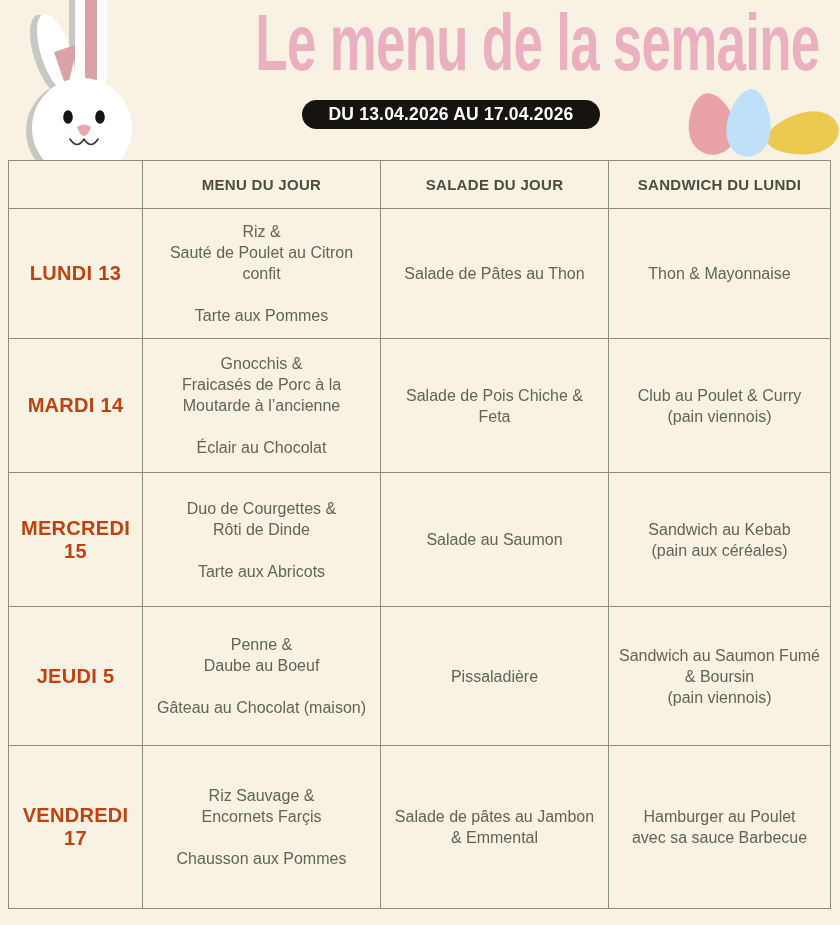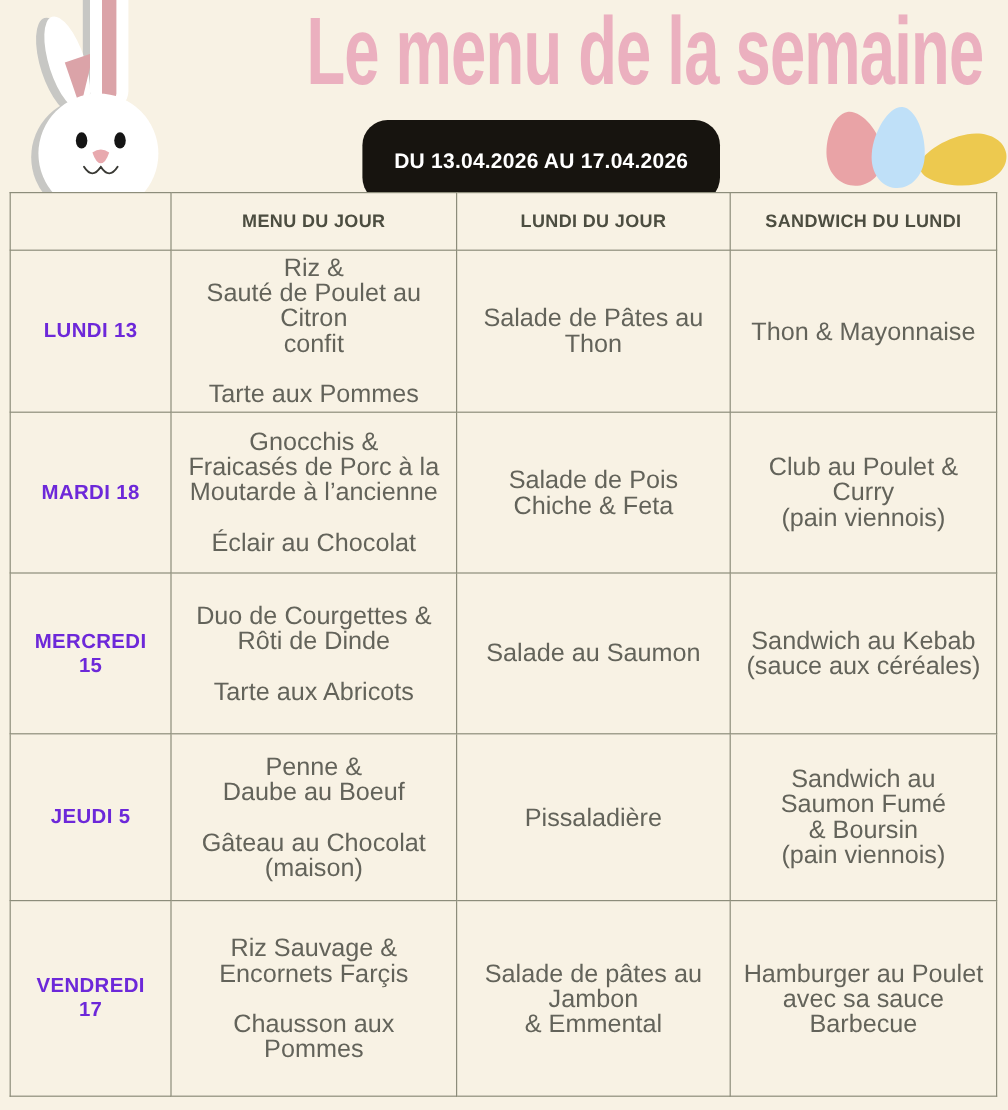--- a/index.html
+++ b/index.html
@@ -25,21 +25,21 @@
     letter-spacing:-1px;
   }
   .badge-wrap{
     position:absolute;left:0;right:0;top:100px;text-align:center;
   }
   .badge{
     display:inline-block;
     margin-left:62px;
     background:#17140f;color:#ffffff;
     font-size:17.5px;font-weight:bold;letter-spacing:.2px;
-    padding:24px 26px;border-radius:21px;
+    padding:4px 26px;border-radius:21px;
   }
   .bunny{position:absolute;left:16px;top:0;z-index:1;}
   .eggs{position:absolute;right:0;top:85px;width:172px;height:80px;overflow:hidden;z-index:1;}
   
   .menu-table-wrap{position:relative;z-index:2;}
   table{
     border-collapse:collapse;
     margin-left:8px;
     width:822px;
     background:#f8f2e4;
@@ -57,24 +57,24 @@
   tr.hdr{height:48px;}
   tr.r0{height:130px;}
   tr.r1{height:134px;}
   tr.r2{height:134px;}
   tr.r3{height:139px;}
   tr.r4{height:163px;}
   th{
     color:#4c4d40;font-size:15px;font-weight:bold;letter-spacing:.3px;
   }
   td.day{
-    color:#6d28d9;font-size:17px;font-weight:bold;letter-spacing:.3px;
+    color:#c2410c;font-size:20px;font-weight:bold;letter-spacing:.3px;
   }
   td.cell{
-    color:#63635a;font-size:21px;line-height:21px;
+    color:#63635a;font-size:16px;line-height:21px;
     white-space:pre-line;
   }
 </style>
 </head>
 <body>
 
 <div class="header">
 
   <div class="bunny">
     <svg width="120" height="162" viewBox="0 0 120 162">
@@ -125,55 +125,55 @@
     <colgroup>
       <col class="c-day">
         <col class="c-menu">
         <col class="c-salade">
         <col class="c-sandwich">
     </colgroup>
     <thead>
       <tr class="hdr">
         <th></th>
         <th>MENU DU JOUR</th>
-        <th>LUNDI DU JOUR</th>
+        <th>SALADE DU JOUR</th>
         <th>SANDWICH DU LUNDI</th>
       </tr>
     </thead>
     <tbody>
       <tr class="r0">
         <td class="day">LUNDI 13</td>
         <td class="cell">Riz &amp;
 Sauté de Poulet au Citron
 confit
 
 Tarte aux Pommes</td>
         <td class="cell">Salade de Pâtes au Thon</td>
         <td class="cell">Thon &amp; Mayonnaise</td>
       </tr>
       <tr class="r1">
-        <td class="day">MARDI 18</td>
+        <td class="day">MARDI 14</td>
         <td class="cell">Gnocchis &amp;
 Fraicasés de Porc à la
 Moutarde à l’ancienne
 
 Éclair au Chocolat</td>
         <td class="cell">Salade de Pois Chiche &amp; Feta</td>
         <td class="cell">Club au Poulet &amp; Curry
 (pain viennois)</td>
       </tr>
       <tr class="r2">
         <td class="day">MERCREDI 15</td>
         <td class="cell">Duo de Courgettes &amp;
 Rôti de Dinde
 
 Tarte aux Abricots</td>
         <td class="cell">Salade au Saumon</td>
         <td class="cell">Sandwich au Kebab
-(sauce aux céréales)</td>
+(pain aux céréales)</td>
       </tr>
       <tr class="r3">
         <td class="day">JEUDI 5</td>
         <td class="cell">Penne &amp;
 Daube au Boeuf
 
 Gâteau au Chocolat (maison)</td>
         <td class="cell">Pissaladière</td>
         <td class="cell">Sandwich au Saumon Fumé
 &amp; Boursin

